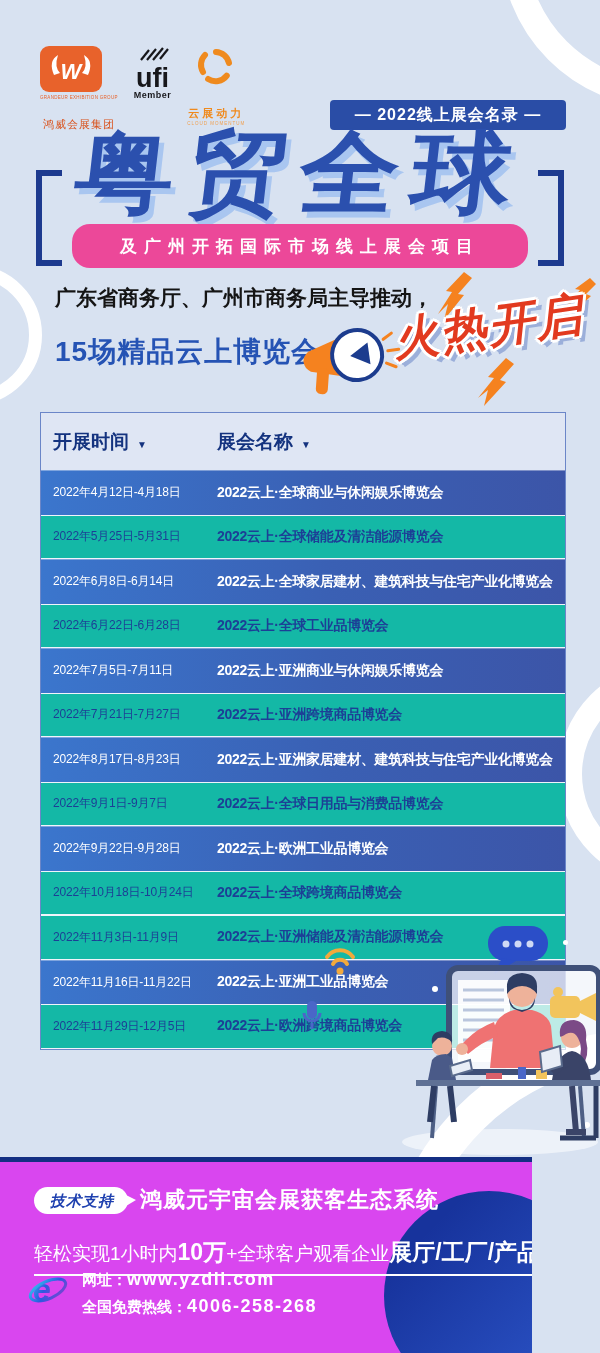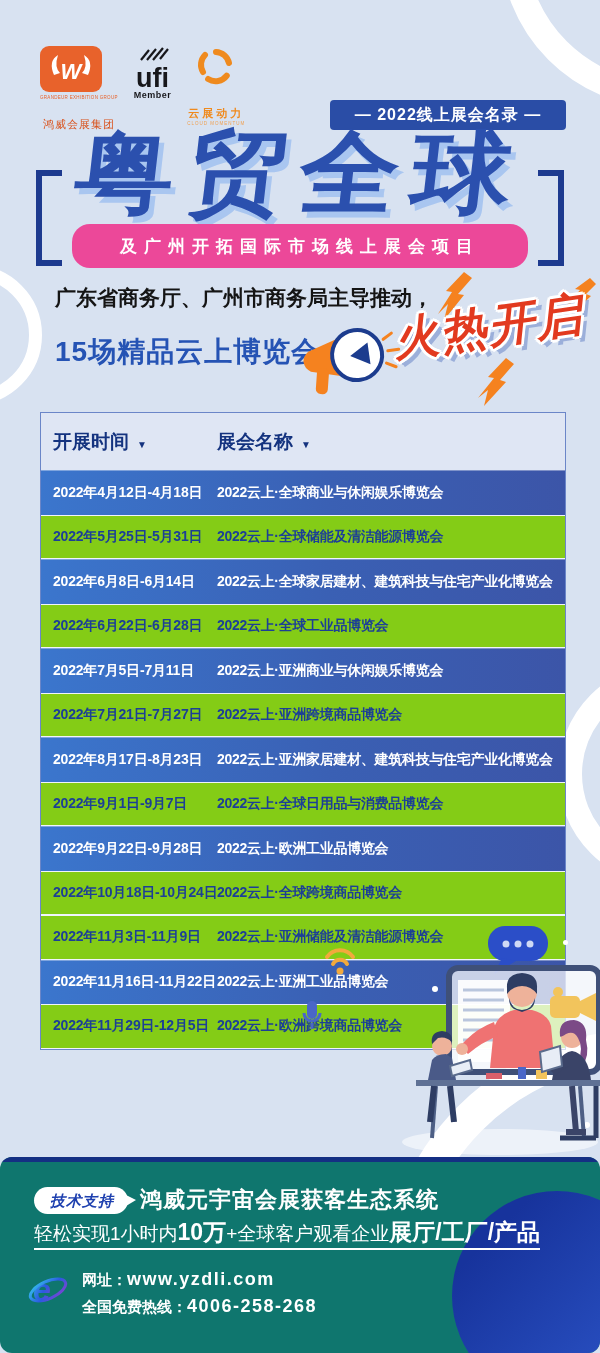--- a/index.html
+++ b/index.html
@@ -75,50 +75,50 @@
     border:1px solid #6b86c8; background:#dfe6f4;
   }
   .t-head{ height:57px; display:flex; align-items:center; background:#dfe6f4; }
   .t-head .h-cell{ font-size:19px; font-weight:900; color:#14337f; display:flex; align-items:center; gap:8px; }
   .h-date{ width:172px; padding-left:12px; }
   .h-name{ flex:1; padding-left:4px; }
   .sort-ic{ font-size:10px; color:#14337f; margin-top:6px; }
   .t-row{ height:44.5px; display:flex; align-items:center; }
   .row-blue{ background:linear-gradient(90deg,#3b76cd 0%, #3a60b4 55%, #3c55a8 100%); border-top:1px solid rgba(255,255,255,.35); }
   .row-blue .c-date,.row-blue .c-name{ color:#ffffff; }
-  .row-light{ background:#84cc16; border-top:1px solid #f0f4fb; border-bottom:1px solid #f0f4fb; }
+  .row-light{ background:#14b8a6; border-top:1px solid #f0f4fb; border-bottom:1px solid #f0f4fb; }
   .row-light .c-date,.row-light .c-name{ color:#1c3f96; }
-  .c-date{ width:172px; padding-left:12px; font-size:14px; font-weight:bold; letter-spacing:-.2px; white-space:nowrap; }
+  .c-date{ width:172px; padding-left:12px; font-size:12px; font-weight:normal; letter-spacing:-.2px; white-space:nowrap; }
   .c-name{ flex:1; padding-left:4px; font-size:14px; font-weight:bold; letter-spacing:-.3px; white-space:nowrap; }
 
   
   .illus{ position:absolute; left:390px; top:870px; width:210px; height:290px; z-index:4; }
   .float-icons{ position:absolute; left:295px; top:935px; width:90px; height:110px; z-index:4; }
 
   
   .footer{
-    position:absolute; left:0; top:1157px; width:600px; height:196px;
-    background:#0f766e; z-index:5; overflow:hidden;border-radius:12px;
+    position:absolute; left:0; top:1157px; width:532px; height:196px;
+    background:#d946ef; z-index:5; overflow:hidden;
   }
   .footer-topline{ position:absolute; left:0; top:0; width:600px; height:5px; background:#142f83; }
   .footer-circle{
     position:absolute; width:210px; height:210px; border-radius:50%;
     right:-62px; bottom:-48px; background:linear-gradient(135deg,#17339c 20%,#2e58cc 100%);
   }
   .support-row{ position:absolute; left:34px; top:28px; display:flex; align-items:center; gap:12px; }
   .support-badge{
     position:relative; background:#ffffff; color:#1e40af; font-size:15px; font-weight:800; font-style:italic;
     height:27px; line-height:27px; padding:0 14px 0 16px; border-radius:14px; letter-spacing:1px; white-space:nowrap;
   }
   .support-badge::after{
     content:""; position:absolute; right:-8px; top:8px; width:0; height:0;
     border-left:10px solid #ffffff; border-top:5px solid transparent; border-bottom:6px solid transparent;
   }
   .system-title{ color:#fff; font-size:22px; font-weight:900; letter-spacing:1px; white-space:nowrap; }
-  .benefit{ position:absolute; left:34px; top:60px; color:#fff; border-bottom:2px solid #fff; white-space:nowrap; }
+  .benefit{ position:absolute; left:34px; top:80px; color:#fff; border-bottom:2px solid #fff; padding-bottom:6px; white-space:nowrap; }
   .benefit .b-n{ font-size:19px; font-weight:400; }
   .benefit .b-b{ font-size:23px; font-weight:800; }
   .contact{ position:absolute; left:28px; top:112px; display:flex; align-items:flex-start; gap:14px; }
   .contact-lines{ color:#fff; }
   .c-line{ margin-bottom:6px; white-space:nowrap; }
   .c-label{ font-size:15px; font-weight:bold; }
   .c-value{ font-size:18px; font-weight:800; letter-spacing:1.5px; }
 </style>
 </head>
 <body>

